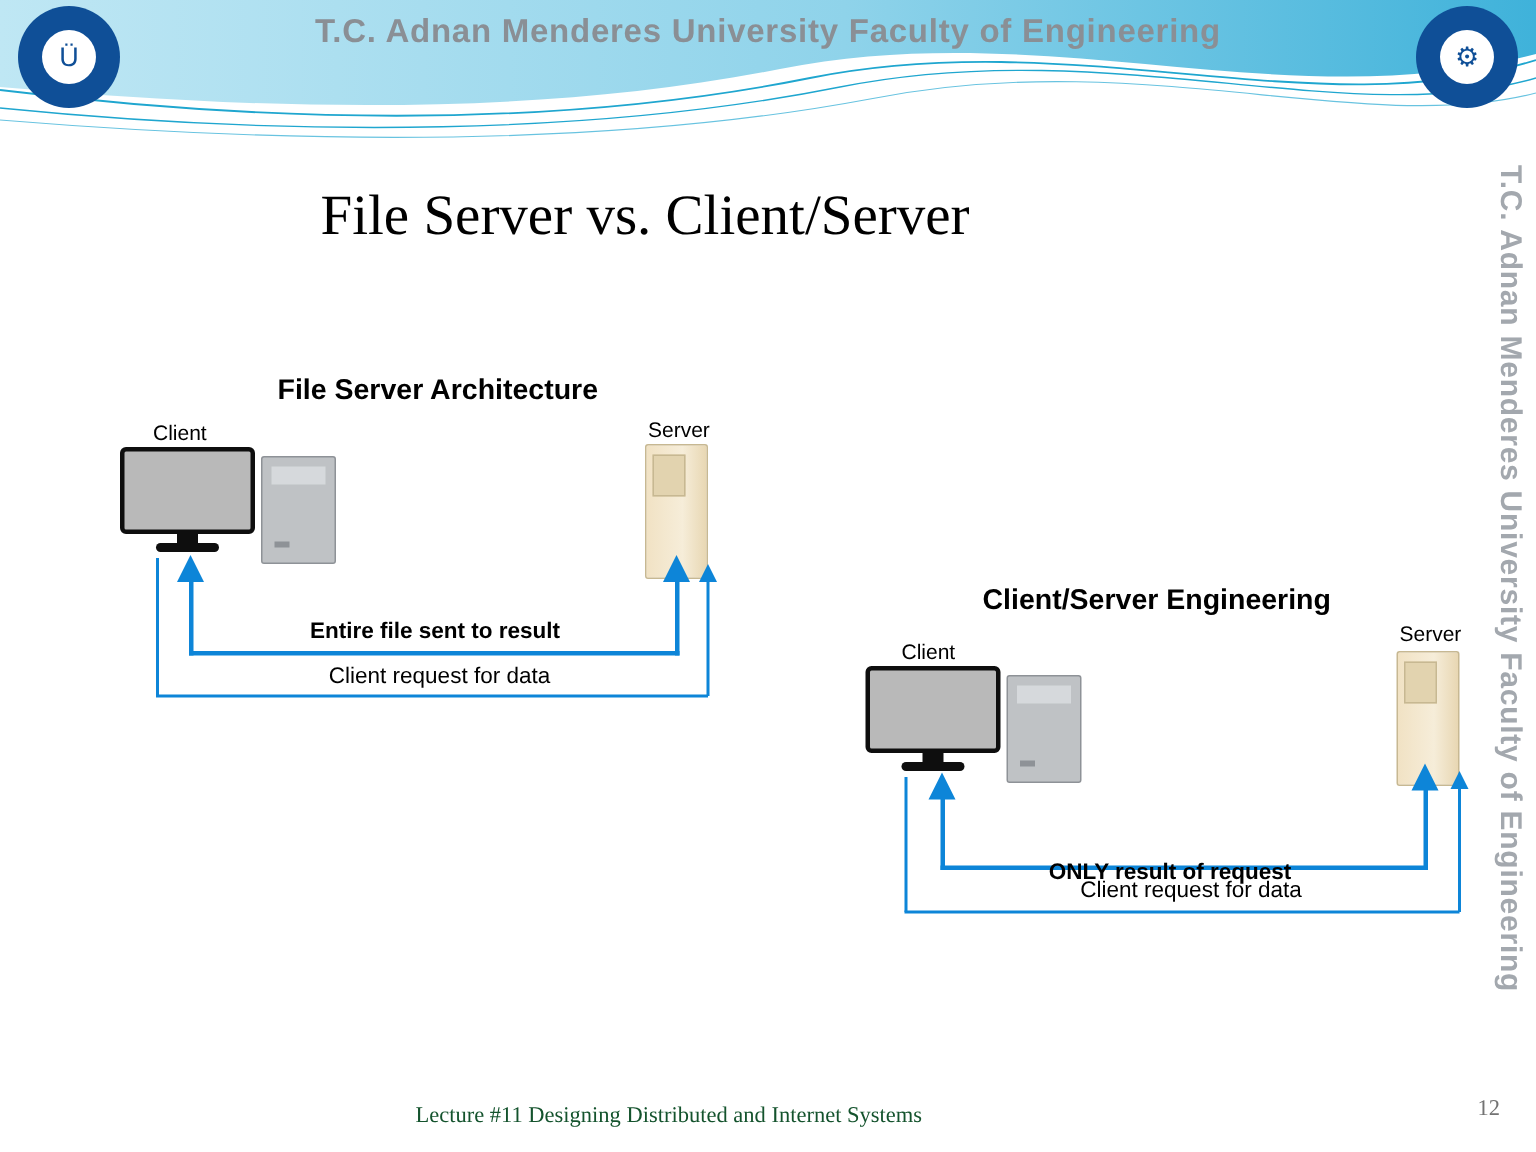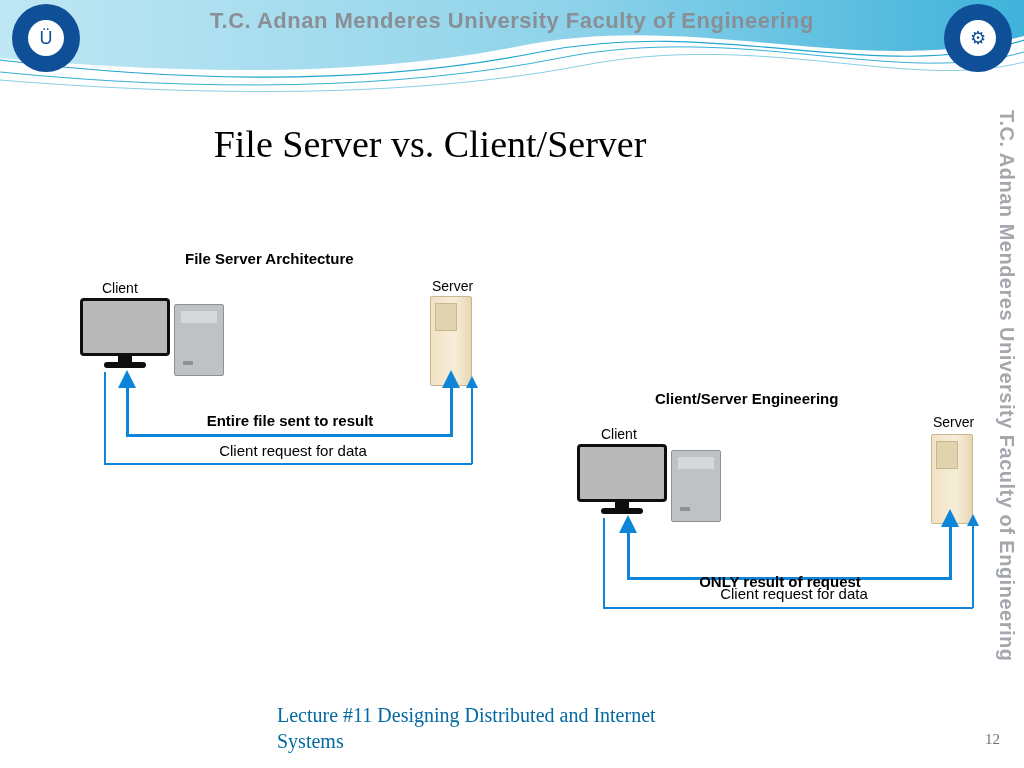--- a/index.html
+++ b/index.html
@@ -8,21 +8,21 @@
   .header-text{position:absolute;left:0;top:8px;width:1024px;text-align:center;font-weight:bold;font-size:22px;color:#8a8f95;letter-spacing:.5px;z-index:5;}
   .logo-left{position:absolute;left:12px;top:4px;width:68px;height:68px;z-index:6;}
   .logo-right{position:absolute;right:12px;top:4px;width:68px;height:68px;z-index:6;}
   .badge-circle{width:68px;height:68px;border-radius:50%;background:#0f4f97;display:flex;align-items:center;justify-content:center;}
   .badge-inner{width:36px;height:36px;border-radius:50%;background:#fff;display:flex;align-items:center;justify-content:center;font-size:18px;color:#0f4f97;}
   .side-text{position:absolute;right:4px;top:110px;height:600px;width:28px;writing-mode:vertical-rl;text-orientation:mixed;font-weight:bold;font-size:20px;color:#a3a8ae;display:flex;align-items:center;justify-content:flex-start;letter-spacing:.5px;}
   .title{position:absolute;top:122px;left:0;width:860px;text-align:center;font-family:'Times New Roman',serif;font-size:38px;color:#000;}
   .diagram{position:absolute;}
   .diag1{left:80px;top:250px;width:410px;}
   .diag2{left:545px;top:390px;width:440px;}
-  .subtitle{position:absolute;font-weight:bold;font-size:15px;color:#000;}
+  .subtitle{position:absolute;font-weight:bold;font-size:19px;color:#000;}
   .label{position:absolute;font-size:14px;color:#000;}
   .flow-label{position:absolute;font-size:15px;text-align:center;}
   .flow-bold{font-weight:bold;}
   .client-group{position:absolute;}
   .monitor{position:absolute;left:0;top:0;width:90px;height:65px;}
   .mon-frame{position:absolute;left:0;top:0;width:90px;height:58px;background:#b9b9b9;border:3px solid #0e0e0e;border-radius:4px;box-sizing:border-box;}
   .mon-stand{position:absolute;left:38px;top:58px;width:14px;height:8px;background:#0e0e0e;}
   .mon-base{position:absolute;left:24px;top:64px;width:42px;height:6px;background:#0e0e0e;border-radius:3px;}
   .tower{position:absolute;left:94px;top:6px;width:48px;height:70px;background:#bfc2c5;border:1px solid #8e9297;border-radius:2px;}
   .tower:before{content:"";position:absolute;left:6px;top:6px;width:36px;height:12px;background:#d6d9dc;}
@@ -30,21 +30,21 @@
   .server{position:absolute;width:40px;height:88px;}
   .srv-body{position:absolute;left:0;top:0;width:40px;height:88px;background:linear-gradient(90deg,#f1e2c4 0%,#f6edd9 60%,#e8d7b3 100%);border:1px solid #c7b892;border-radius:2px;}
   .srv-body:before{content:"";position:absolute;left:4px;top:6px;width:20px;height:26px;background:#e2d3af;border:1px solid #c7b892;}
   .conn{position:absolute;}
   .hline{position:absolute;height:3px;background:#0d85d8;}
   .vline{position:absolute;width:3px;background:#0d85d8;}
   .arrow-up{position:absolute;width:0;height:0;border-left:9px solid transparent;border-right:9px solid transparent;border-bottom:18px solid #0d85d8;}
   .thin .hline{height:1.5px;}
   .thin .vline{width:1.5px;}
   .thin .arrow-up{border-left-width:6px;border-right-width:6px;border-bottom-width:12px;}
-  .footer{position:absolute;left:277px;bottom:14px;font-family:'Palatino Linotype','Book Antiqua',serif;font-size:20px;color:#0369a1;width:420px;line-height:1.3;}
+  .footer{position:absolute;left:277px;bottom:14px;font-family:'Palatino Linotype','Book Antiqua',serif;font-size:15px;color:#14532d;width:420px;line-height:1.3;}
   .pagenum{position:absolute;right:24px;bottom:20px;font-family:'Palatino Linotype','Book Antiqua',serif;font-size:15px;color:#737373;}
 </style>
 </head>
 <body>
 
 <div class="header">
   <svg class="header-bg" viewBox="0 0 1024 95" preserveAspectRatio="none">
     <defs>
       <linearGradient id="g1" x1="0" y1="0" x2="1" y2="0">
         <stop offset="0%" stop-color="#bfe7f4"></stop>

